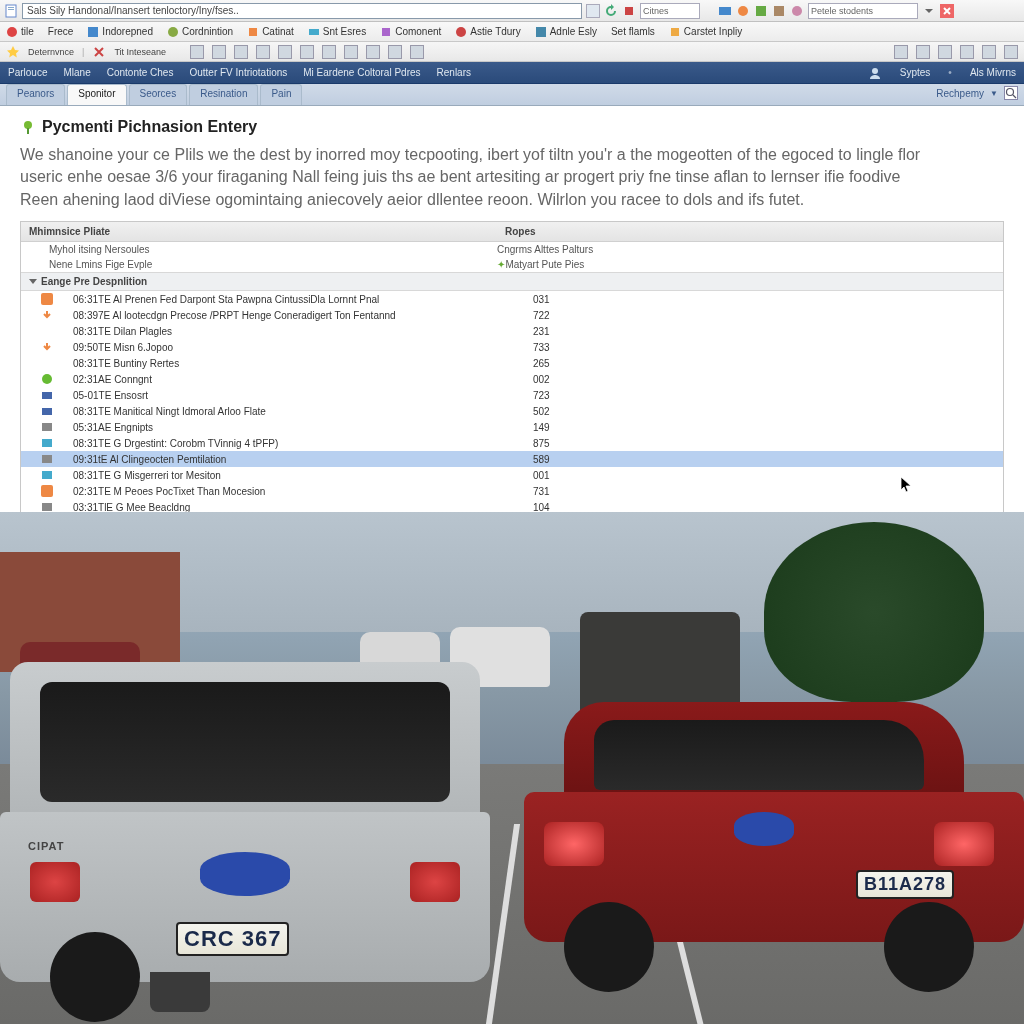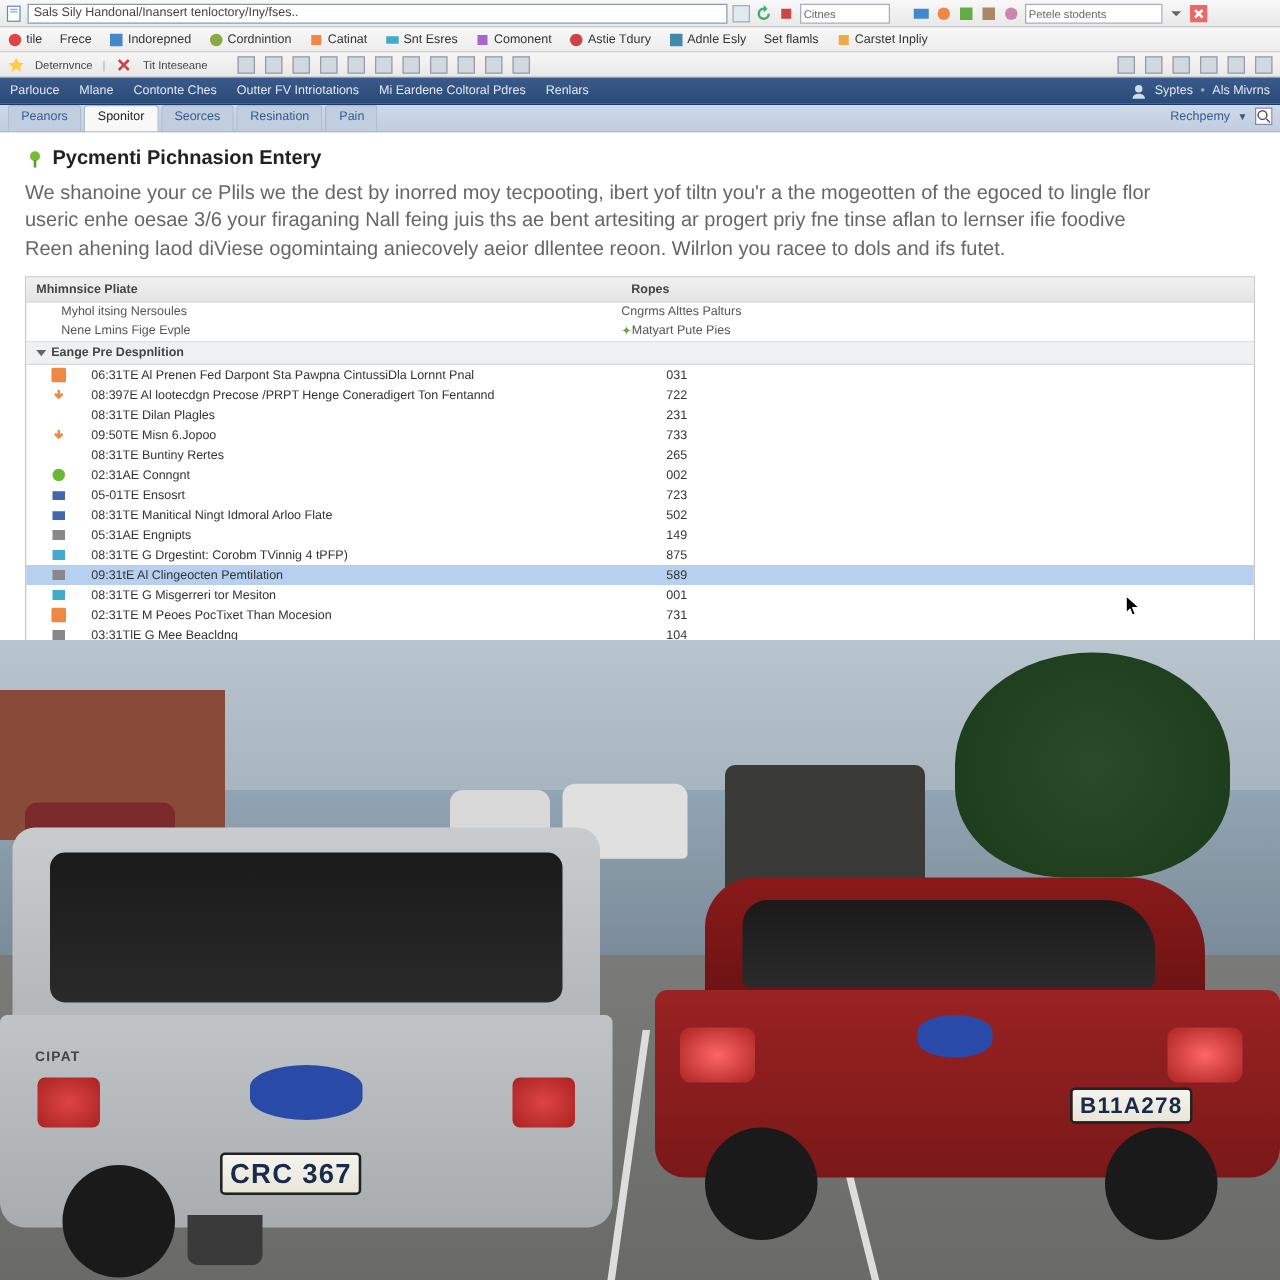--- a/index.html
+++ b/index.html
@@ -2,29 +2,29 @@
 <html><head>
 <meta charset="utf-8">
 <style>
 * { margin: 0; padding: 0; box-sizing: border-box; font-family: Tahoma, Arial, sans-serif; }
 body { background: #000; width: 1024px; height: 1024px; overflow: hidden; }
 .top-half { width: 1024px; height: 512px; background: #f0f0f0; display: flex; flex-direction: column; overflow: hidden; }
 .bottom-half { width: 1024px; height: 512px; background: linear-gradient(180deg,#8aa0b0 0%,#94a8b8 20%,#8899a6 35%,#7a8a99 50%,#6d7a87 100%); position: relative; overflow: hidden; }
 .addr-bar { height: 22px; background: linear-gradient(#f8f8f8,#e8e8e8); border-bottom: 1px solid #c0c0c0; display: flex; align-items: center; padding: 0 4px; gap: 4px; font-size: 10px; }
 .addr-input { flex: 0 0 560px; height: 16px; border: 1px solid #8899aa; background: #fff; padding: 0 4px; font-size: 10px; color: #444; }
 .addr-btn { width: 14px; height: 14px; background: #e0e8f0; border: 1px solid #aab; }
-.small-field { width: 72px; height: 16px; border: 1px solid #aab; background: #fff; font-size: 9px; padding: 0 2px; color: #666; }
+.small-field { width: 60px; height: 16px; border: 1px solid #aab; background: #fff; font-size: 9px; padding: 0 2px; color: #666; }
 .tiny-icon { width: 14px; height: 14px; display: inline-block; }
 .menu-bar { height: 20px; background: linear-gradient(#f8f8f8,#ececec); border-bottom: 1px solid #c8c8c8; display: flex; align-items: center; padding: 0 6px; gap: 14px; font-size: 10px; color: #333; }
 .menu-item { display: flex; align-items: center; gap: 3px; cursor: pointer; }
 .menu-item .mi-icon { width: 12px; height: 12px; }
 .toolbar2 { height: 20px; background: linear-gradient(#f6f6f6,#e8e8e8); border-bottom: 1px solid #c8c8c8; display: flex; align-items: center; padding: 0 6px; gap: 8px; font-size: 9px; color: #444; }
 .tb-ic { width: 14px; height: 14px; background: #d0d8e0; border: 1px solid #99a; }
 .nav-bar { height: 22px; background: linear-gradient(#3a5a8a,#2a4a7a); display: flex; align-items: center; padding: 0 8px; gap: 16px; font-size: 10px; color: #e0e8f0; border-bottom: 1px solid #1a3a6a; }
-.nav-bar .right { margin-left: auto; display: flex; gap: 6px; align-items: center; }
+.nav-bar .right { margin-left: auto; display: flex; gap: 18px; align-items: center; }
 .tabs-bar { height: 22px; background: linear-gradient(#d0dae8,#c0cee0); display: flex; padding: 0 6px; gap: 2px; font-size: 10px; border-bottom: 1px solid #99aabb; }
 .tab { padding: 3px 10px; background: #c0cee0; border: 1px solid #aabbcc; border-bottom: none; color: #3a5a8a; border-radius: 3px 3px 0 0; cursor: pointer; }
 .tab.active { background: #f8f8f8; color: #222; }
 .tabs-bar .right { margin-left: auto; display: flex; align-items: center; gap: 6px; padding-bottom: 3px; color: #3a5a8a; }
 .search-box { width: 14px; height: 14px; border: 1px solid #88a; background: #fff; display: flex; align-items: center; justify-content: center; }
 .content { flex: 1; background: #fff; padding: 12px 20px 0 20px; overflow: hidden; }
 .page-title { font-size: 16px; font-weight: bold; color: #222; display: flex; align-items: center; gap: 6px; margin-bottom: 8px; }
 .pin-icon { width: 16px; height: 16px; }
 .desc { font-size: 16px; color: #666; line-height: 1.4; margin-bottom: 10px; }
 .panel { border: 1px solid #c8c8c8; }

